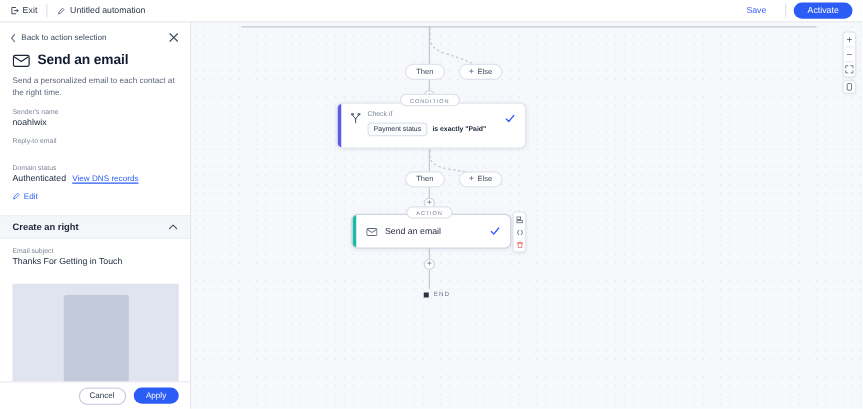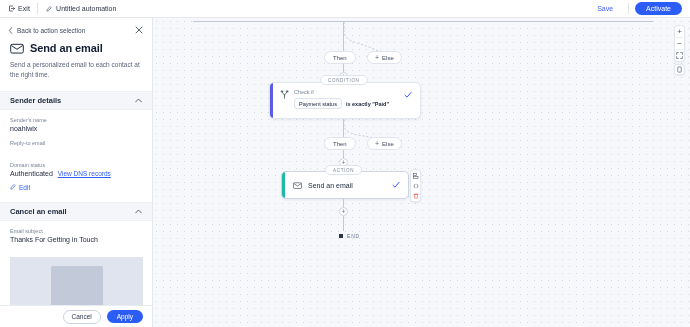--- a/index.html
+++ b/index.html
@@ -272,28 +272,20 @@
         <span>
           <svg width="14" height="11" viewBox="0 0 20 15" fill="none" stroke="#1c2539" stroke-width="1.4" stroke-linejoin="round">
             <rect x="1" y="1.5" width="18" height="12.5" rx="2"></rect>
               <path d="M1.8 3.2L10 8.6l8.2-5.4"></path>
           </svg>
         </span>
         <div class="hdr-title">Send an email</div>
       </div>
       <div class="hdr-desc">Send a personalized email to each contact at the right time.</div>
 
-      <div class="section-head">
-        <span class="t">Sender details</span>
-        <span class="chev">
-          <svg width="7" height="5" viewBox="0 0 12 8" fill="none" stroke="#3f4a5e" stroke-width="1.4" stroke-linecap="round" stroke-linejoin="round">
-              <path d="M1 6.5L6 1.5l5 5"></path>
-            </svg>
-        </span>
-      </div>
       <div class="sec-body">
         <div class="field-label">Sender's name</div>
         <div class="field-value">noahlwix</div>
         <div class="field-label">Reply-to email</div>
         <div class="field-value empty"></div>
         <div class="field-label">Domain status</div>
         <div class="domain-line">
           <span class="domain-val">Authenticated</span>
           <span class="dns-link">View DNS records</span>
         </div>
@@ -301,21 +293,21 @@
           <span>
             <svg width="6" height="6" viewBox="0 0 14 14" fill="none" stroke="#2b5cf5" stroke-width="1.5" stroke-linecap="round" stroke-linejoin="round">
                 <path d="M10 1.8l2.2 2.2L5 11.2 2 12l.8-3z"></path>
               </svg>
           </span>
           <span>Edit</span>
         </div>
       </div>
 
       <div class="section-head">
-        <span class="t">Cancel an email</span>
+        <span class="t">Create an right</span>
         <span class="chev">
           <svg width="7" height="5" viewBox="0 0 12 8" fill="none" stroke="#3f4a5e" stroke-width="1.4" stroke-linecap="round" stroke-linejoin="round">
               <path d="M1 6.5L6 1.5l5 5"></path>
             </svg>
         </span>
       </div>
       <div class="sec-body">
         <div class="field-label">Email subject</div>
         <div class="field-value">Thanks For Getting in Touch</div>
       </div>

